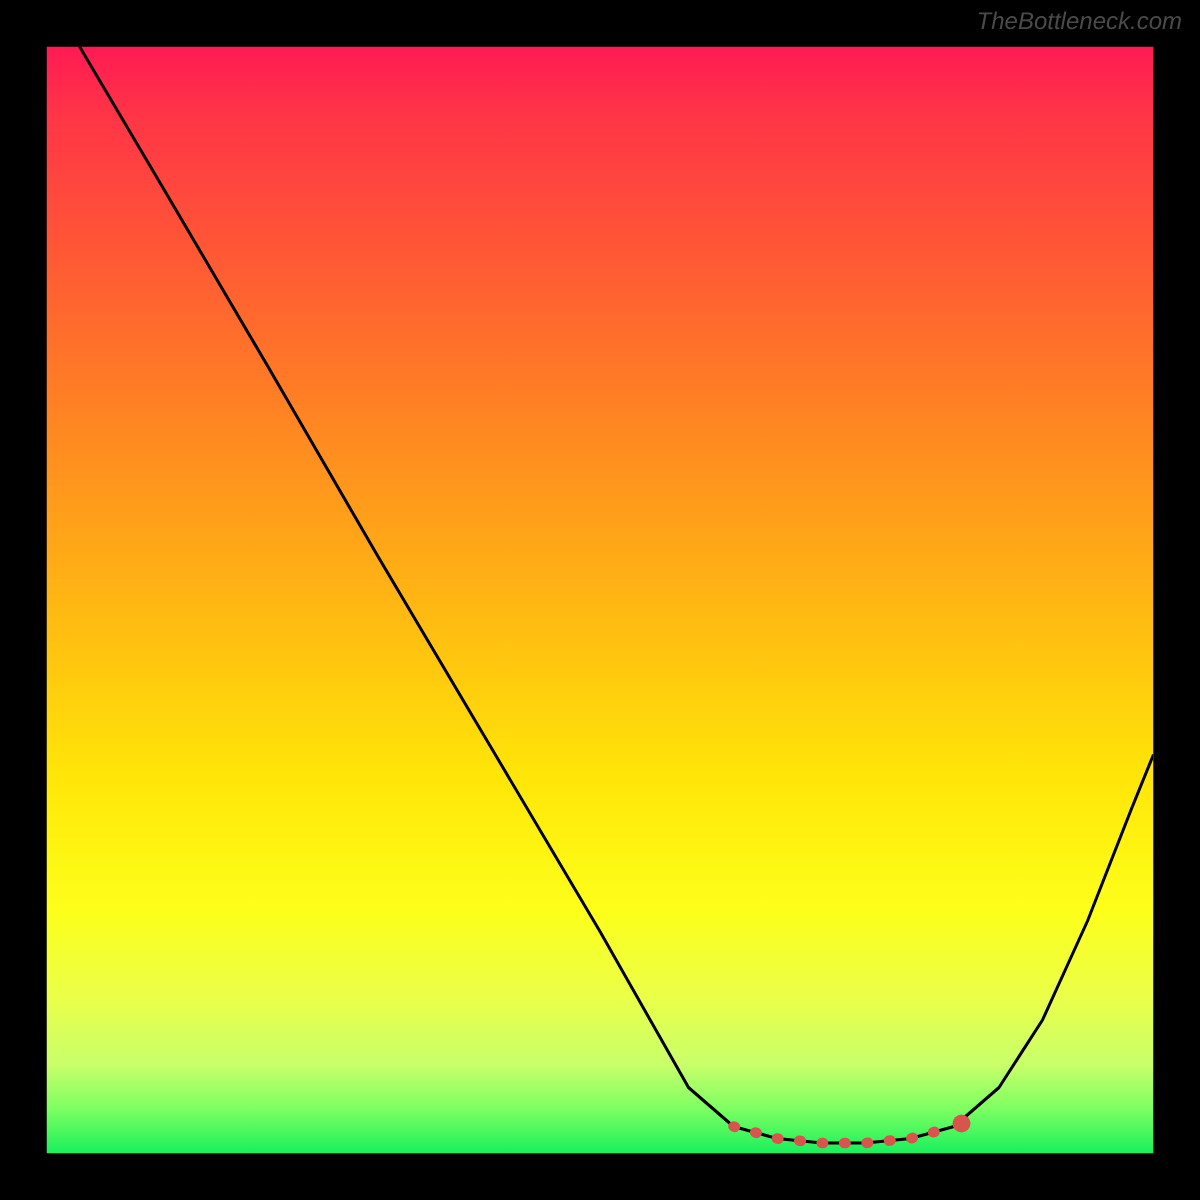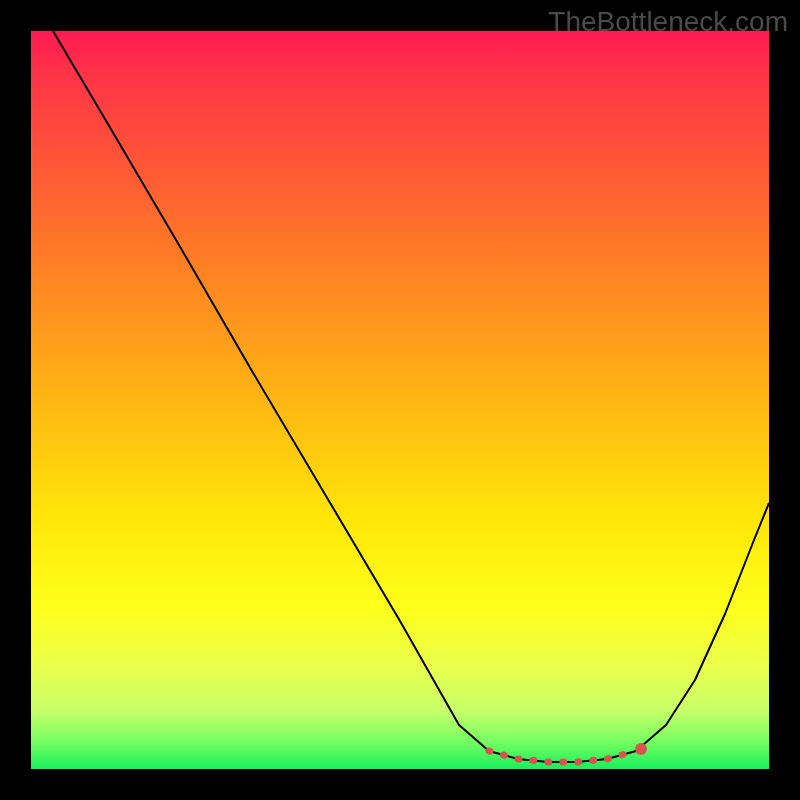--- a/index.html
+++ b/index.html
@@ -8,23 +8,24 @@
     height: 800px;
     background: #000;
     position: relative;
     font-family: Arial, sans-serif;
   }
   .watermark {
     position: absolute;
     top: 6px;
     right: 12px;
     color: #4a4a4a;
-    font-size: 28px;
+    font-size: 16px;
     font-weight: 500;
     z-index: 10;
+    font-style: italic;
   }
   .plot-area {
     position: absolute;
     left: 31px;
     top: 31px;
     width: 738px;
     height: 738px;
     overflow: hidden;
   }
   .gradient-bg {

